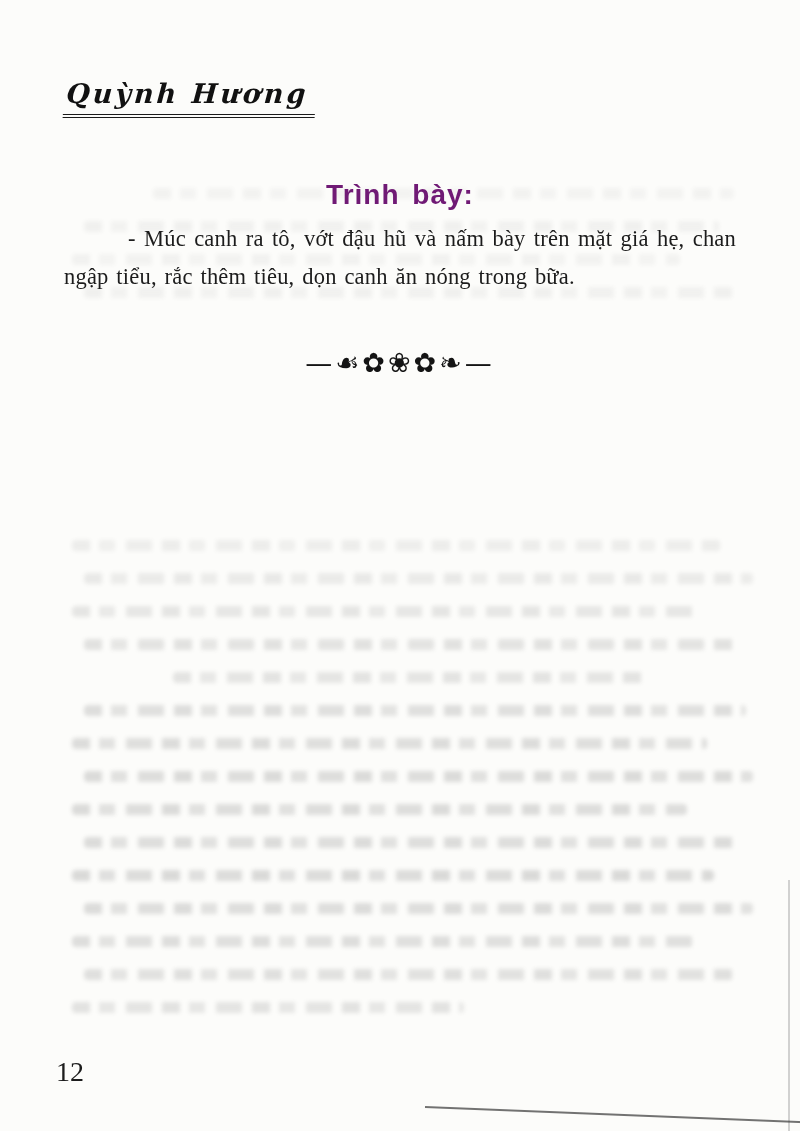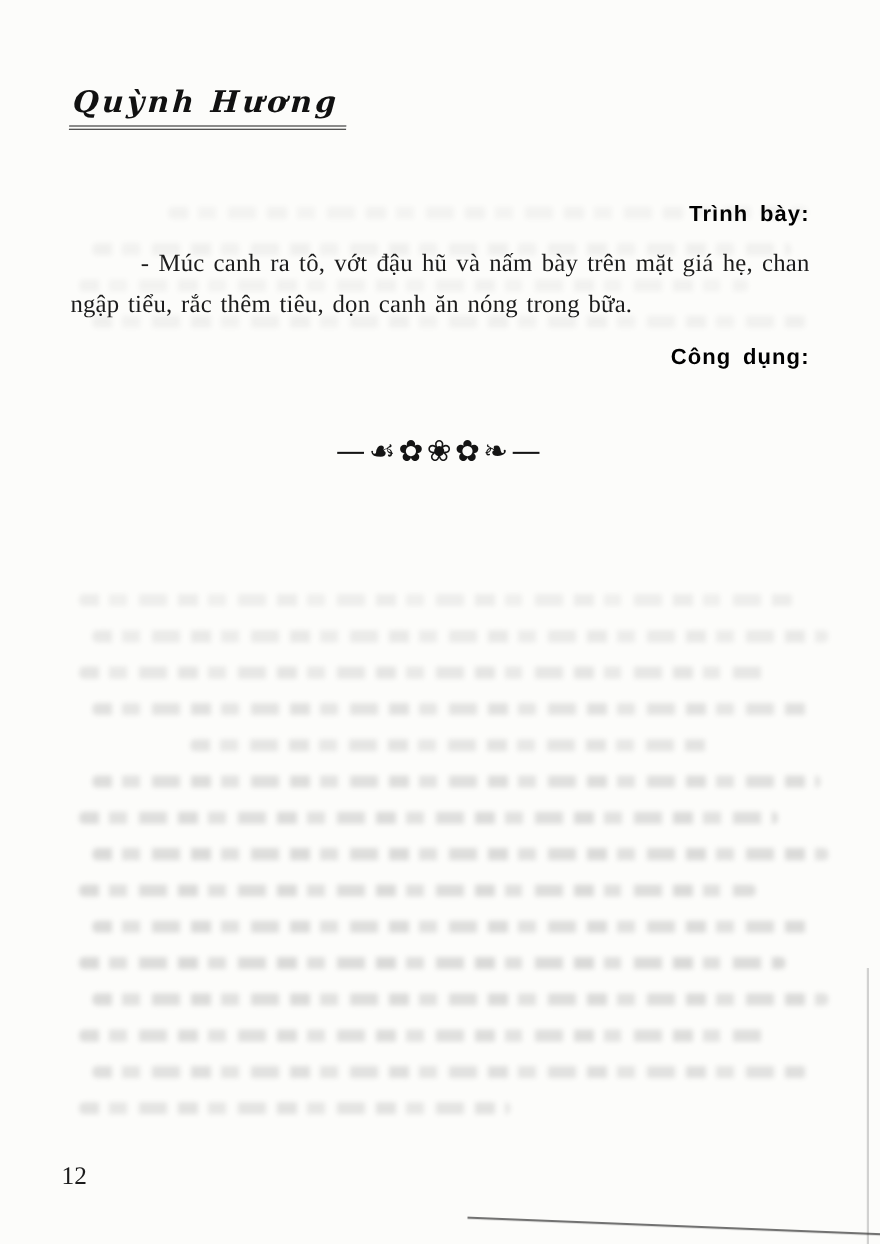--- a/index.html
+++ b/index.html
@@ -34,28 +34,28 @@
   .main {
     position:absolute; left:64px; right:64px; top:166px; z-index:2;
     font-size:22.5px;
     line-height:38px;
     text-align:justify;
     letter-spacing:0.2px;
     word-spacing:2px;
   }
   .main h2 {
     font-family:"Liberation Sans", sans-serif;
-    font-size:20px;
+    font-size:28px;
     font-weight:bold;
     letter-spacing:1px;
     word-spacing:4px;
     margin:10px 0 6px 0;
     line-height:38px;
-    color:#000000;
-    text-align:right;
+    color:#701a75;
+    text-align:center;
   }
   .main p {
     margin:0 0 4px 0;
     text-indent:64px;
   }
   .note-label { font-style:italic; }
 
   
   .ornament {
     margin-top:48px;
@@ -63,21 +63,21 @@
     font-family:"DejaVu Sans", sans-serif;
     font-size:27px;
     letter-spacing:3px;
     color:#141414;
     text-indent:0;
   }
 
   
   .pagenum {
     position:absolute; left:56px; top:1056px; z-index:3;
-    font-size:23px;
+    font-size:28px;
     color:#1c1c1c;
   }
 
   
   .ghost { position:absolute; z-index:1; left:72px; right:52px; }
   .ghost-upper { top:188px; }
   .ghost-lower { top:540px; }
   .gl {
     height:11px;
     margin-bottom:22px;
@@ -160,21 +160,20 @@
   </div>
 
   <div class="header">
     <span class="script-title">Quỳnh Hương</span>
   </div>
 
   <div class="main">
     <h2>Trình bày:</h2>
     <p>- Múc canh ra tô, vớt đậu hũ và nấm bày trên mặt giá hẹ, chan ngập tiểu, rắc thêm tiêu, dọn canh ăn nóng trong bữa.</p>
 
-    <h2>Công dụng:</h2>
 
 
     <div class="ornament">—☙✿❀✿❧—</div>
   </div>
 
   <div class="pagenum">12</div>
 
   <div class="artifact-bottom"></div>
   <div class="artifact-right"></div>
 

